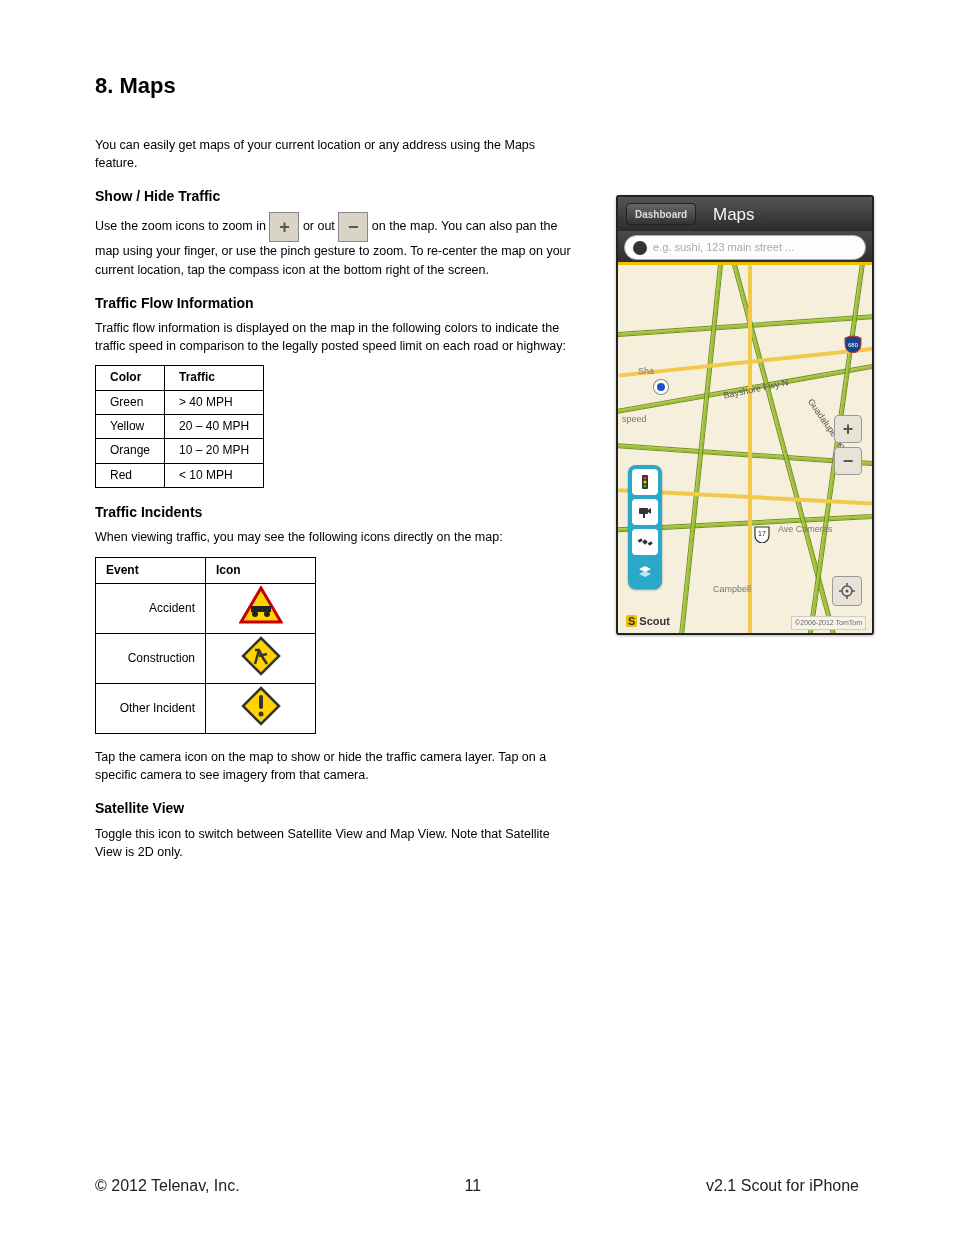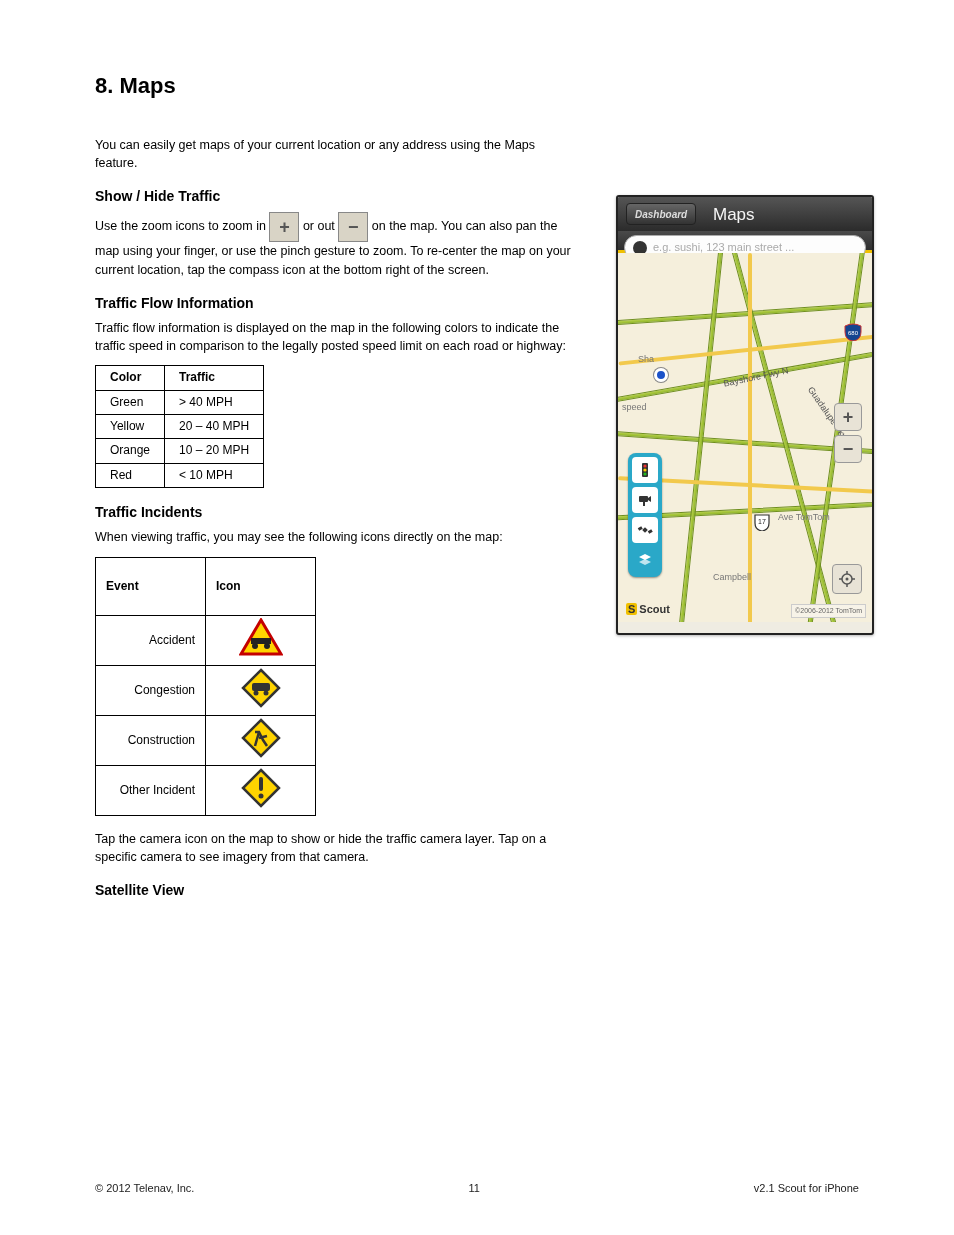--- a/index.html
+++ b/index.html
@@ -10,30 +10,30 @@
     font-family: Arial, Helvetica, sans-serif;
     color: #000;
     position: relative;
     padding: 70px 95px 40px 95px;
     font-size: 12.5px;
     line-height: 1.45;
   }
   .footer-row{
     position:absolute; bottom:38px; left:95px; right:95px;
     display:flex; justify-content:space-between;
-    font-size:11px; color:#222;
+    font-size:16px; color:#222;
   }
   h1{ font-size:22px; font-weight:bold; color:#000; margin-bottom:34px; }
   h2{ font-size:14px; font-weight:bold; margin-top:14px; margin-bottom:6px; }
   p{ margin:4px 0 10px 0; }
   table.t1, table.t2{ border-collapse:collapse; margin:6px 0 14px 0; }
   table.t1 td, table.t1 th{ border:1px solid #000; padding:3px 14px; font-size:12px; text-align:left; }
   table.t1 th{ font-weight:bold; }
   table.t2 td, table.t2 th{ border:1px solid #000; padding:0; width:110px; height:50px; font-size:12px; text-align:left; vertical-align:middle; }
-  table.t2 th{ font-weight:bold; padding:20px 10px; height:auto;}
+  table.t2 th{ font-weight:bold; padding:4px 10px; height:auto;}
   table.t2 td.lbl{ padding:4px 10px;text-align:right;}
   table.t2 td.iconcell{ text-align:center; }
   
   .smallbox{ display:inline-block; width:30px; height:30px; border:1px solid #888; background:#d9d4c6; vertical-align:middle; text-align:center; line-height:28px; font-size:18px; color:#555; font-weight:bold;}
   .traffic-mini{ display:inline-block; width:30px; height:36px; border:1px solid #888; background:#ececec; vertical-align:middle; position:relative; }
   .traffic-mini .body{ position:absolute; left:10px; top:3px; width:10px; height:30px; background:#3a3a3a; border-radius:2px;}
   .traffic-mini .l{ position:absolute; width:6px; height:6px; border-radius:50%; left:12px;}
   .traffic-mini .r{ top:5px; background:#e33;}
   .traffic-mini .y{ top:14px; background:#fc0;}
   .traffic-mini .g{ top:23px; background:#2b2;}
@@ -44,23 +44,23 @@
 
   
   .phone{
     position:absolute; right:80px; top:195px;
     width:258px; height:440px;
     border:2px solid #222; border-radius:3px;
     background:#efece2; overflow:hidden;
     box-shadow:0 1px 3px rgba(0,0,0,0.3);
   }
   .phone-top{ height:34px; background:linear-gradient(#555,#2b2b2b); position:relative; }
-  .dash-btn{ position:absolute; left:8px; top:6px; height:22px; padding:0 8px; background:linear-gradient(#666,#333); color:#ddd; font-size:10px; font-weight:bold; border-radius:4px; line-height:22px; border:1px solid #222;font-style:italic;}
+  .dash-btn{ position:absolute; left:8px; top:6px; height:22px; padding:0 8px; background:linear-gradient(#666,#333); color:#ddd; font-size:10px; font-weight:bold; border-radius:4px; line-height:22px; border:1px solid #222;}
   .maps-title{ position:absolute; left:95px; top:6px; color:#f5f5f5; font-size:17px; font-weight:normal; }
-  .searchbar{ height:22px; background:linear-gradient(#4a4a4a,#2e2e2e); padding:4px 6px; border-bottom:3px solid #f0c000;}
+  .searchbar{ height:34px; background:linear-gradient(#4a4a4a,#2e2e2e); padding:4px 6px; border-bottom:3px solid #f0c000;}
   .searchfield{ height:25px; background:#fdfdfd; border-radius:13px; display:flex; align-items:center; padding:0 8px; gap:6px; border:1px solid #aaa;}
   .mic{ width:14px; height:14px; border-radius:50%; background:#333; display:inline-block;}
   .placeholder{ color:#aaa; font-size:11px; }
   .mapbody{ position:relative; height:369px; background:#f5efdc; overflow:hidden;}
   .road-h{ position:absolute; height:5px; background:linear-gradient(#b6d04a,#8fb52a); border:1px solid #6f8f1f; border-radius:3px;}
   .road-v{ position:absolute; width:5px; background:linear-gradient(90deg,#b6d04a,#8fb52a); border:1px solid #6f8f1f; border-radius:3px;}
   .road-y{ position:absolute; height:4px; background:#f2c94c; border-radius:2px;}
   .dot{ position:absolute; width:14px; height:14px; border-radius:50%; background:#1b52c9; border:3px solid #fff; box-shadow:0 0 0 1px #888; left:36px; top:115px;}
   .roadlabel{ position:absolute; font-size:9px; color:#555; transform:rotate(-12deg);}
   .citylabel{ position:absolute; font-size:9px; color:#777;text-align:right;}
@@ -136,33 +136,20 @@
         <svg viewBox="0 0 44 40">
                 <polygon points="22,2 42,36 2,36" fill="#ffd400" stroke="#c40000" stroke-width="3"></polygon>
                 <circle cx="16" cy="28" r="3" fill="#222"></circle>
                 <circle cx="28" cy="28" r="3" fill="#222"></circle>
                 <rect x="12" y="20" width="20" height="6" fill="#222"></rect>
               </svg>
       </span>
     </td>
         </tr>
     <tr>
-          <td class="lbl">Congestion</td>
-          <td class="iconcell">
-      <span class="sign">
-        <svg viewBox="0 0 44 40">
-                <polygon points="22,2 40,20 22,38 4,20" fill="#ffd400" stroke="#333" stroke-width="2.5"></polygon>
-                <rect x="13" y="15" width="18" height="8" rx="2" fill="#333"></rect>
-                <circle cx="17" cy="25" r="2.5" fill="#333"></circle>
-                <circle cx="27" cy="25" r="2.5" fill="#333"></circle>
-              </svg>
-      </span>
-    </td>
-        </tr>
-    <tr>
           <td class="lbl">Construction</td>
           <td class="iconcell">
       <span class="sign">
         <svg viewBox="0 0 44 40">
                 <polygon points="22,2 40,20 22,38 4,20" fill="#ffd400" stroke="#333" stroke-width="2.5"></polygon>
                 <path d="M16 14 L20 14 L24 22 L28 28 M20 14 L16 28 M20 20 L28 18" stroke="#333" stroke-width="2.5" fill="none"></path>
               </svg>
       </span>
     </td>
         </tr>
@@ -177,20 +164,21 @@
               </svg>
       </span>
     </td>
         </tr>
   </tbody>
     </table>
 
   <p>Tap the camera icon on the map to show or hide the traffic camera layer. Tap on a specific camera to see imagery from that camera.</p>
 
   <h2>Satellite View</h2>
+  <p>Toggle this icon to switch between Satellite View and Map View. Note that Satellite View is 2D only.</p>
 </div>
 
 <div class="phone">
   <div class="phone-top">
     <div class="dash-btn">Dashboard</div>
     <div class="maps-title">Maps</div>
   </div>
   <div class="searchbar">
     <div class="searchfield">
       <span class="mic"></span>
@@ -209,21 +197,21 @@
     <div class="road-y" style="left:0; top:95px; width:260px; transform:rotate(-6deg);"></div>
     <div class="road-y" style="left:0; top:230px; width:260px; transform:rotate(3deg);"></div>
     <div class="road-y" style="left:130px; top:0; width:4px; height:380px;"></div>
 
     <div class="dot"></div>
     <div class="roadlabel" style="left:105px; top:118px;">Bayshore Fwy N</div>
     <div class="roadlabel" style="left:175px; top:160px; transform:rotate(55deg);">Guadalupe Pkwy N</div>
     <div class="citylabel" style="left:4px; top:148px;">speed</div>
     <div class="citylabel" style="left:20px; top:100px;">Sha</div>
     <div class="citylabel" style="left:95px; top:318px;">Campbell</div>
-    <div class="citylabel" style="left:160px; top:258px;">Ave TomTom</div>
+    <div class="citylabel" style="left:160px; top:258px;">Ave Cameras</div>
 
     <div class="shield" style="right:10px; top:70px;">
       <svg viewBox="0 0 18 18">
           <path d="M1 3 Q9 -1 17 3 L17 9 Q17 17 9 18 Q1 17 1 9 Z" fill="#14458f" stroke="#c33" stroke-width="1"></path>
           <text x="9" y="12" font-size="6" fill="#fff" text-anchor="middle">680</text>
         </svg>
     </div>
     <div class="shield" style="left:135px; top:260px;">
       <svg viewBox="0 0 18 18">
           <path d="M2 2 H16 V10 Q16 17 9 18 Q2 17 2 10 Z" fill="#fff" stroke="#333" stroke-width="1.2"></path>

